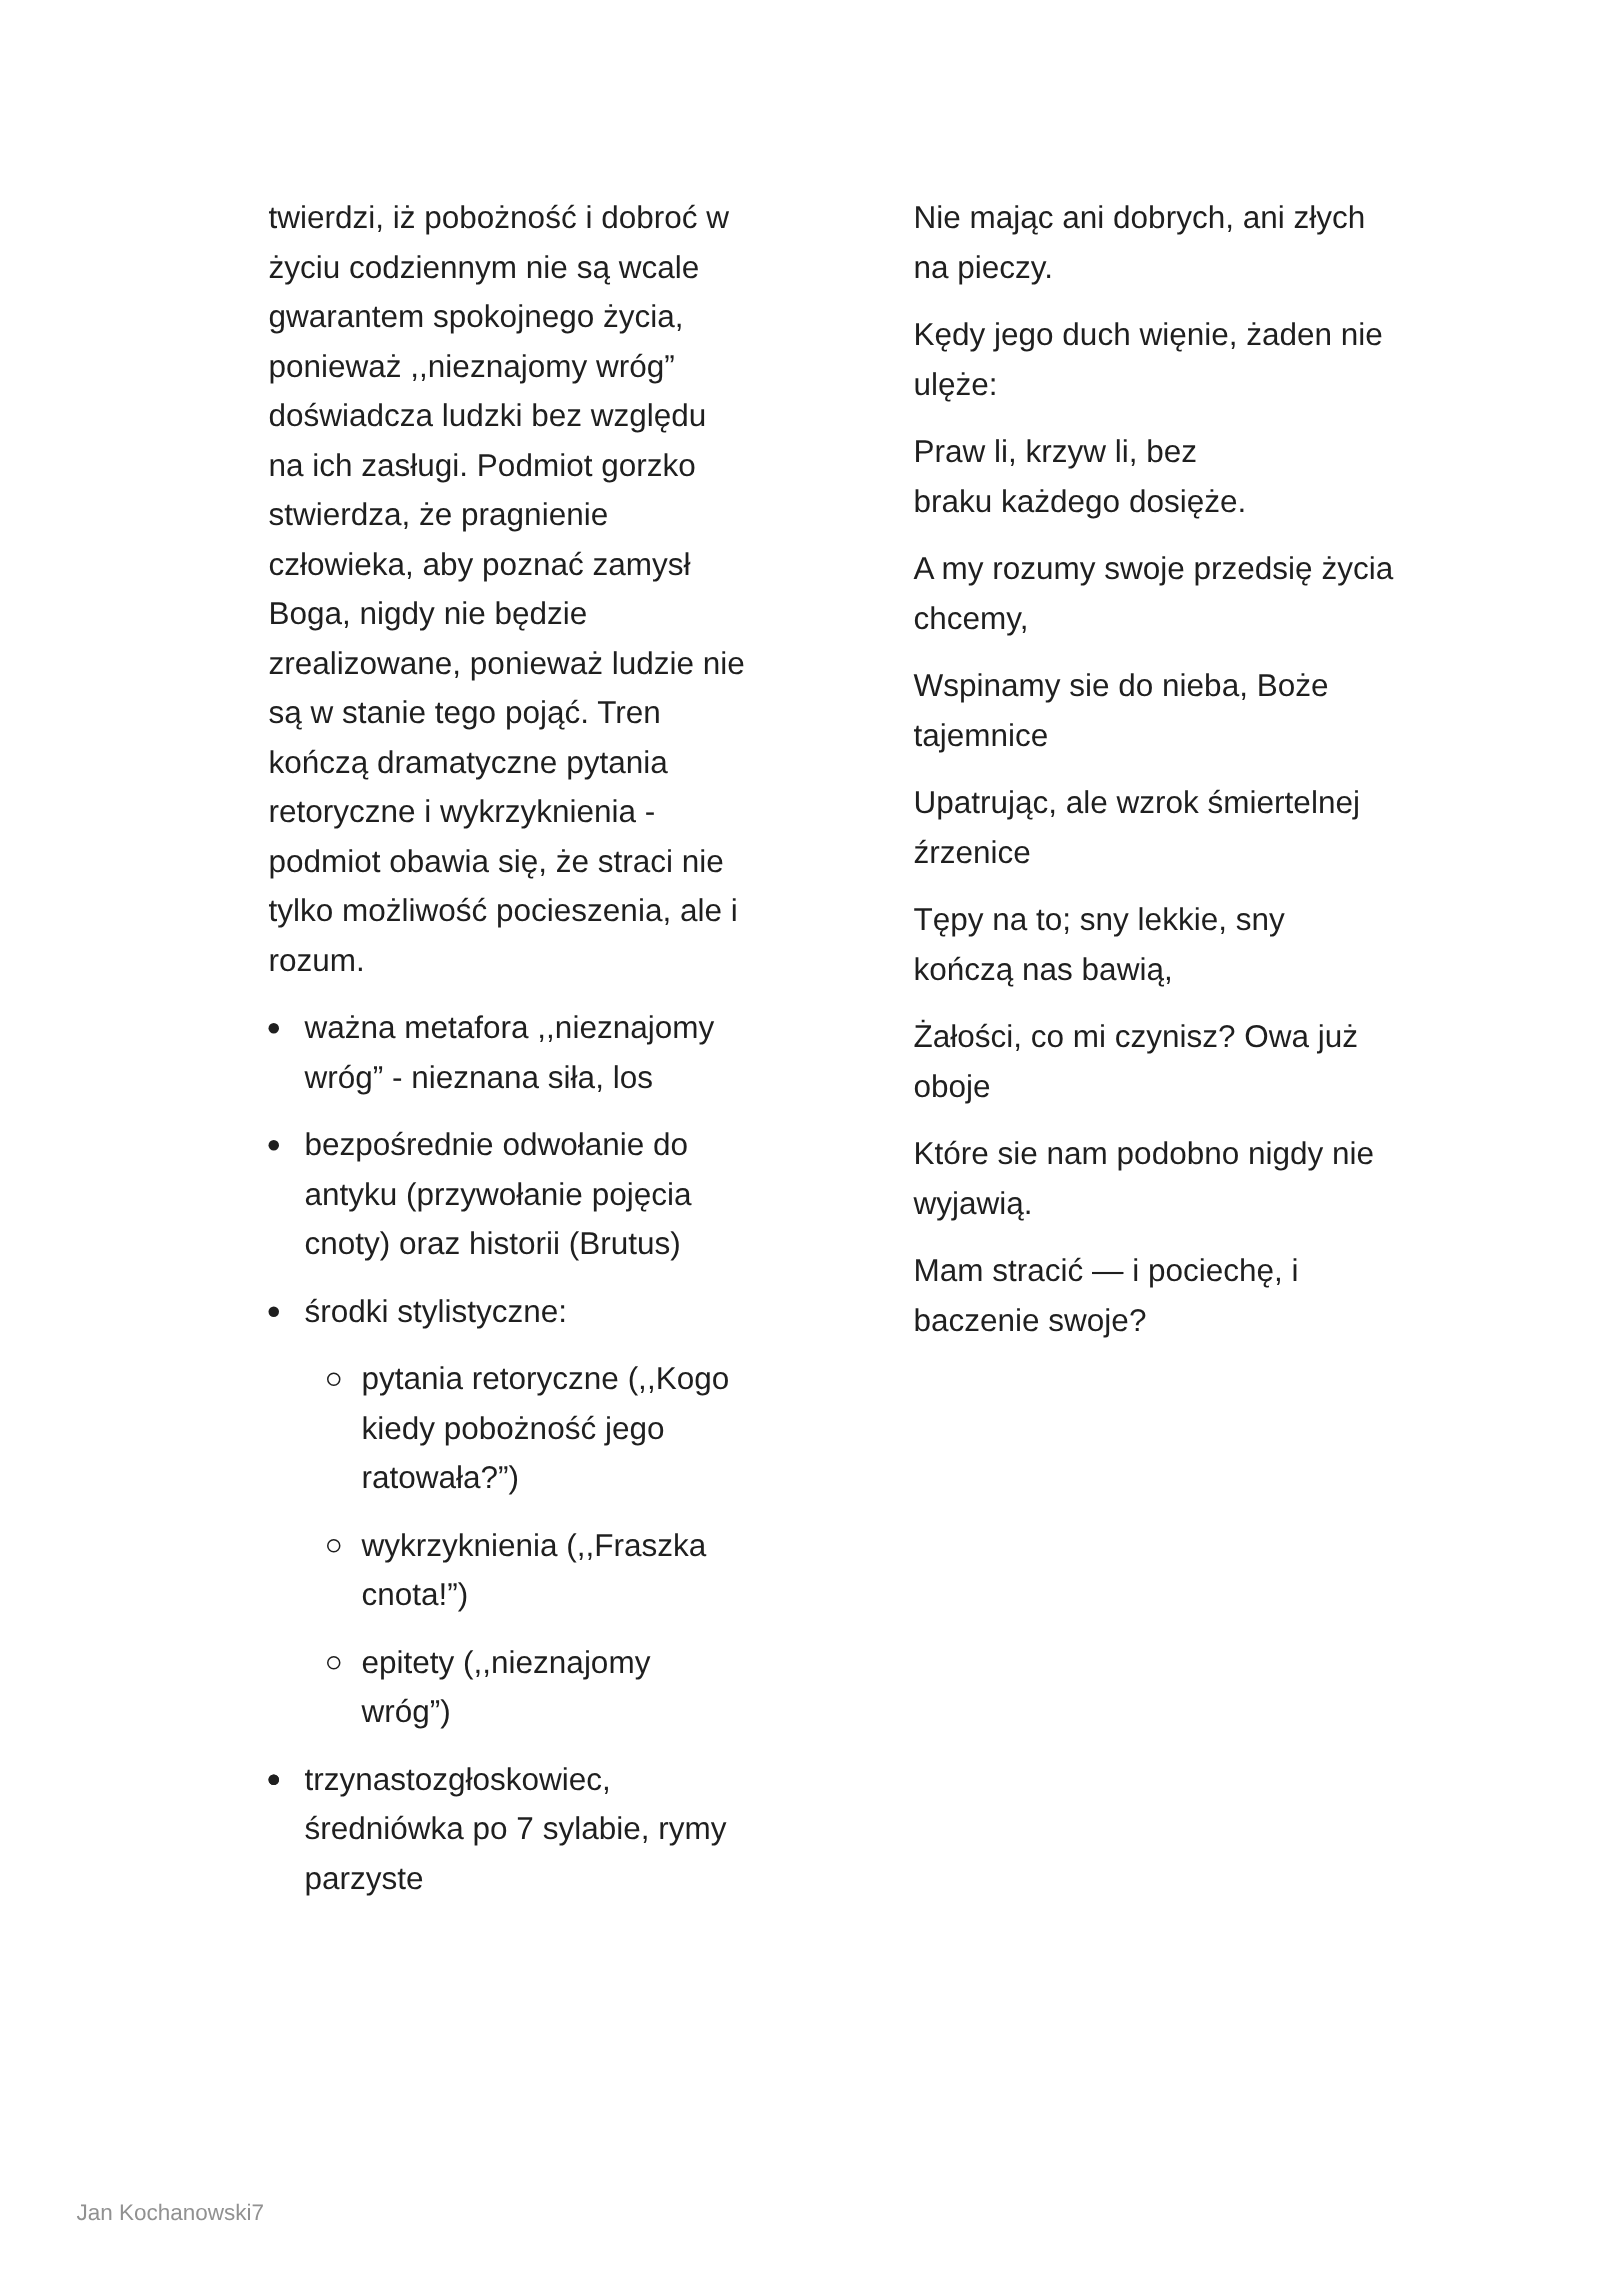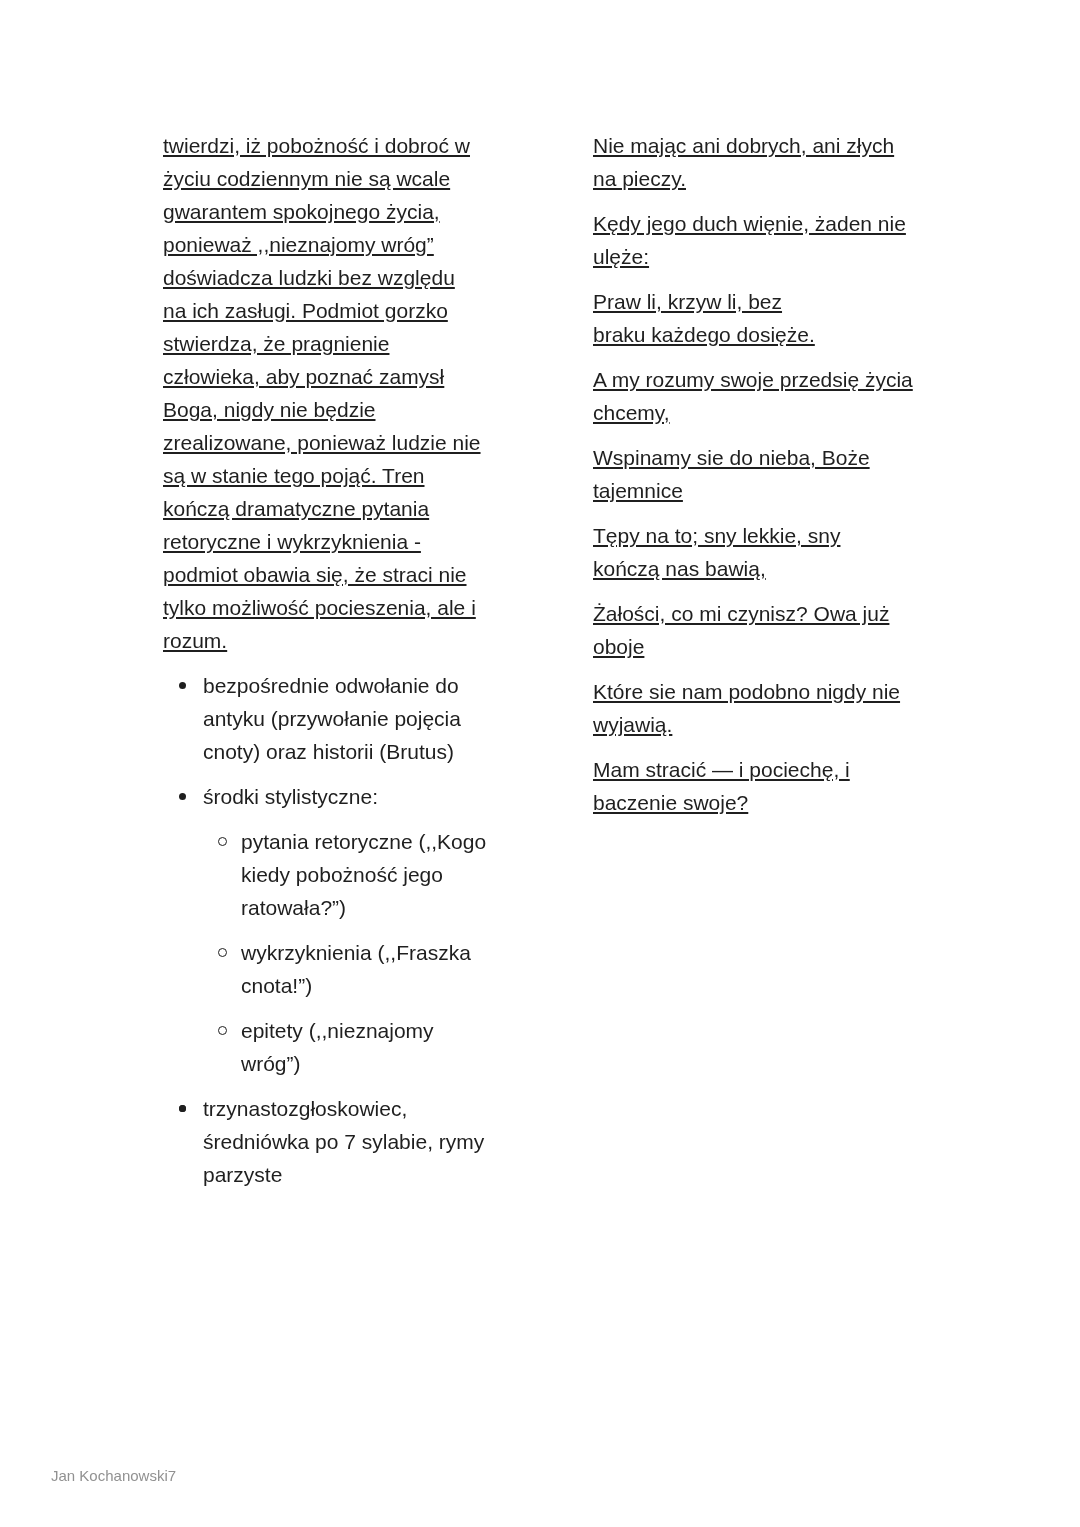--- a/index.html
+++ b/index.html
@@ -20,23 +20,22 @@
     left: 163px;
     top: 129px;
     width: 860px;
     display: grid;
     grid-template-columns: 408px 408px;
     column-gap: 22px;
     font-size: 21px;
     line-height: 33px;
   }
   .para {
-    margin: 0 0 12px 0;
+    margin: 0 0 12px 16px;
     white-space: pre-line;
-    text-decoration: underline;
   }
   ul.bullets {
     list-style: none;
     margin: 0;
     padding: 0;
   }
   ul.bullets > li {
     position: relative;
     padding-left: 40px;
     margin: 0 0 12px 0;
@@ -111,20 +110,25 @@
 są w stanie tego pojąć. Tren
 kończą dramatyczne pytania
 retoryczne i wykrzyknienia -
 podmiot obawia się, że straci nie
 tylko możliwość pocieszenia, ale i
 rozum.</p>
 
       <ul class="bullets">
         <li>
           <span class="dot-icon"></span>
+          <span class="li-text">ważna metafora ,,nieznajomy
+wróg” - nieznana siła, los</span>
+        </li>
+        <li>
+          <span class="dot-icon"></span>
           <span class="li-text">bezpośrednie odwołanie do
 antyku (przywołanie pojęcia
 cnoty) oraz historii (Brutus)</span>
         </li>
         <li>
           <span class="dot-icon"></span>
           <span class="li-text">środki stylistyczne:</span>
           <ul class="sub">
             <li>
               <span class="circle-icon"></span>
@@ -160,20 +164,22 @@
       <p class="para">Nie mając ani dobrych, ani złych
 na pieczy.</p>
       <p class="para">Kędy jego duch więnie, żaden nie
 ulęże:</p>
       <p class="para">Praw li, krzyw li, bez
 braku każdego dosięże.</p>
       <p class="para">A my rozumy swoje przedsię życia
 chcemy,</p>
       <p class="para">Wspinamy sie do nieba, Boże
 tajemnice</p>
+      <p class="para">Upatrując, ale wzrok śmiertelnej
+źrzenice</p>
       <p class="para">Tępy na to; sny lekkie, sny
 kończą nas bawią,</p>
       <p class="para">Żałości, co mi czynisz? Owa już
 oboje</p>
       <p class="para">Które sie nam podobno nigdy nie
 wyjawią.</p>
       <p class="para">Mam stracić — i pociechę, i
 baczenie swoje?</p>
     </section>
 

